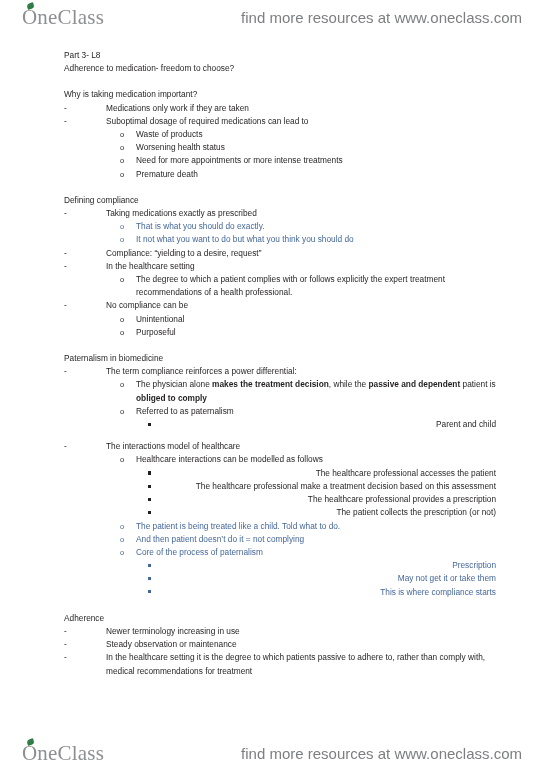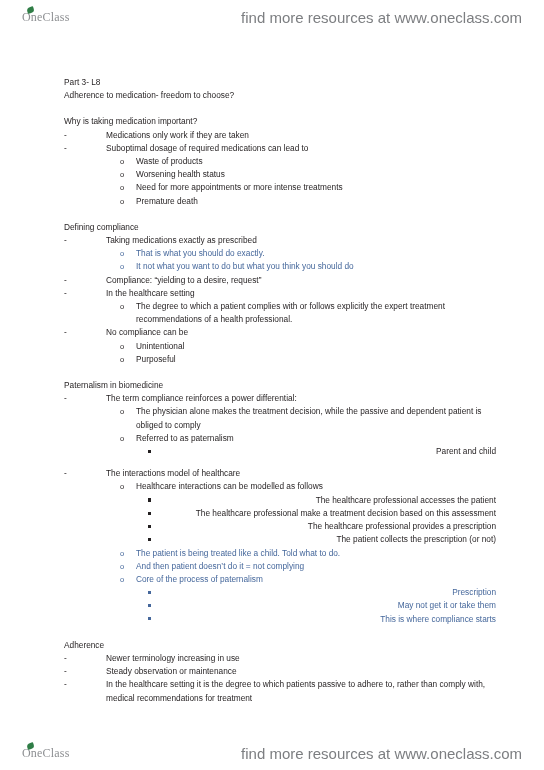--- a/index.html
+++ b/index.html
@@ -28,21 +28,21 @@
     padding: 0 22px;
     box-sizing: border-box;
   }
   .brandbar.header { top: 2px; }
   .brandbar.footer { top: 738px; }
 
   .logo {
     position: relative;
     display: inline-block;
     font-family: "Liberation Serif", serif;
-    font-size: 12px;
+    font-size: 21px;
     letter-spacing: 0.2px;
     color: #8d8f92;
     line-height: 1;
     white-space: nowrap;
   }
   .logo .leaf {
     position: absolute;
     left: 5px;
     top: -4px;
     width: 7px;
@@ -55,21 +55,21 @@
     font-family: "Liberation Sans", sans-serif;
     font-size: 15px;
     color: #7c7e81;
     white-space: nowrap;
   }
 
   
   .doc {
     position: absolute;
     left: 0;
-    top: 76px;
+    top: 49px;
     width: 544px;
     padding: 0 48px 0 64px;
     box-sizing: border-box;
     font-size: 8.3px;
     line-height: 13.2px;
     color: #231f20;
   }
   .spacer { height: 13px; }
   .spacer-sm { height: 9px; }
 
@@ -112,21 +112,21 @@
   .sq {
     display: inline-block;
     width: 3.2px;
     height: 3.2px;
     background: currentColor;
     vertical-align: middle;
     margin-bottom: 1px;
   }
 
   .blue { color: #45679b; }
-  b, .bold { font-weight: normal; }
+  b, .bold { font-weight: bold; }
 </style>
 </head>
 <body>
 
 <div class="brandbar header">
   <span class="logo">
     <span class="leaf"></span>
     <span>OneClass</span>
   </span>
   <span class="tagline">find more resources at www.oneclass.com</span>

